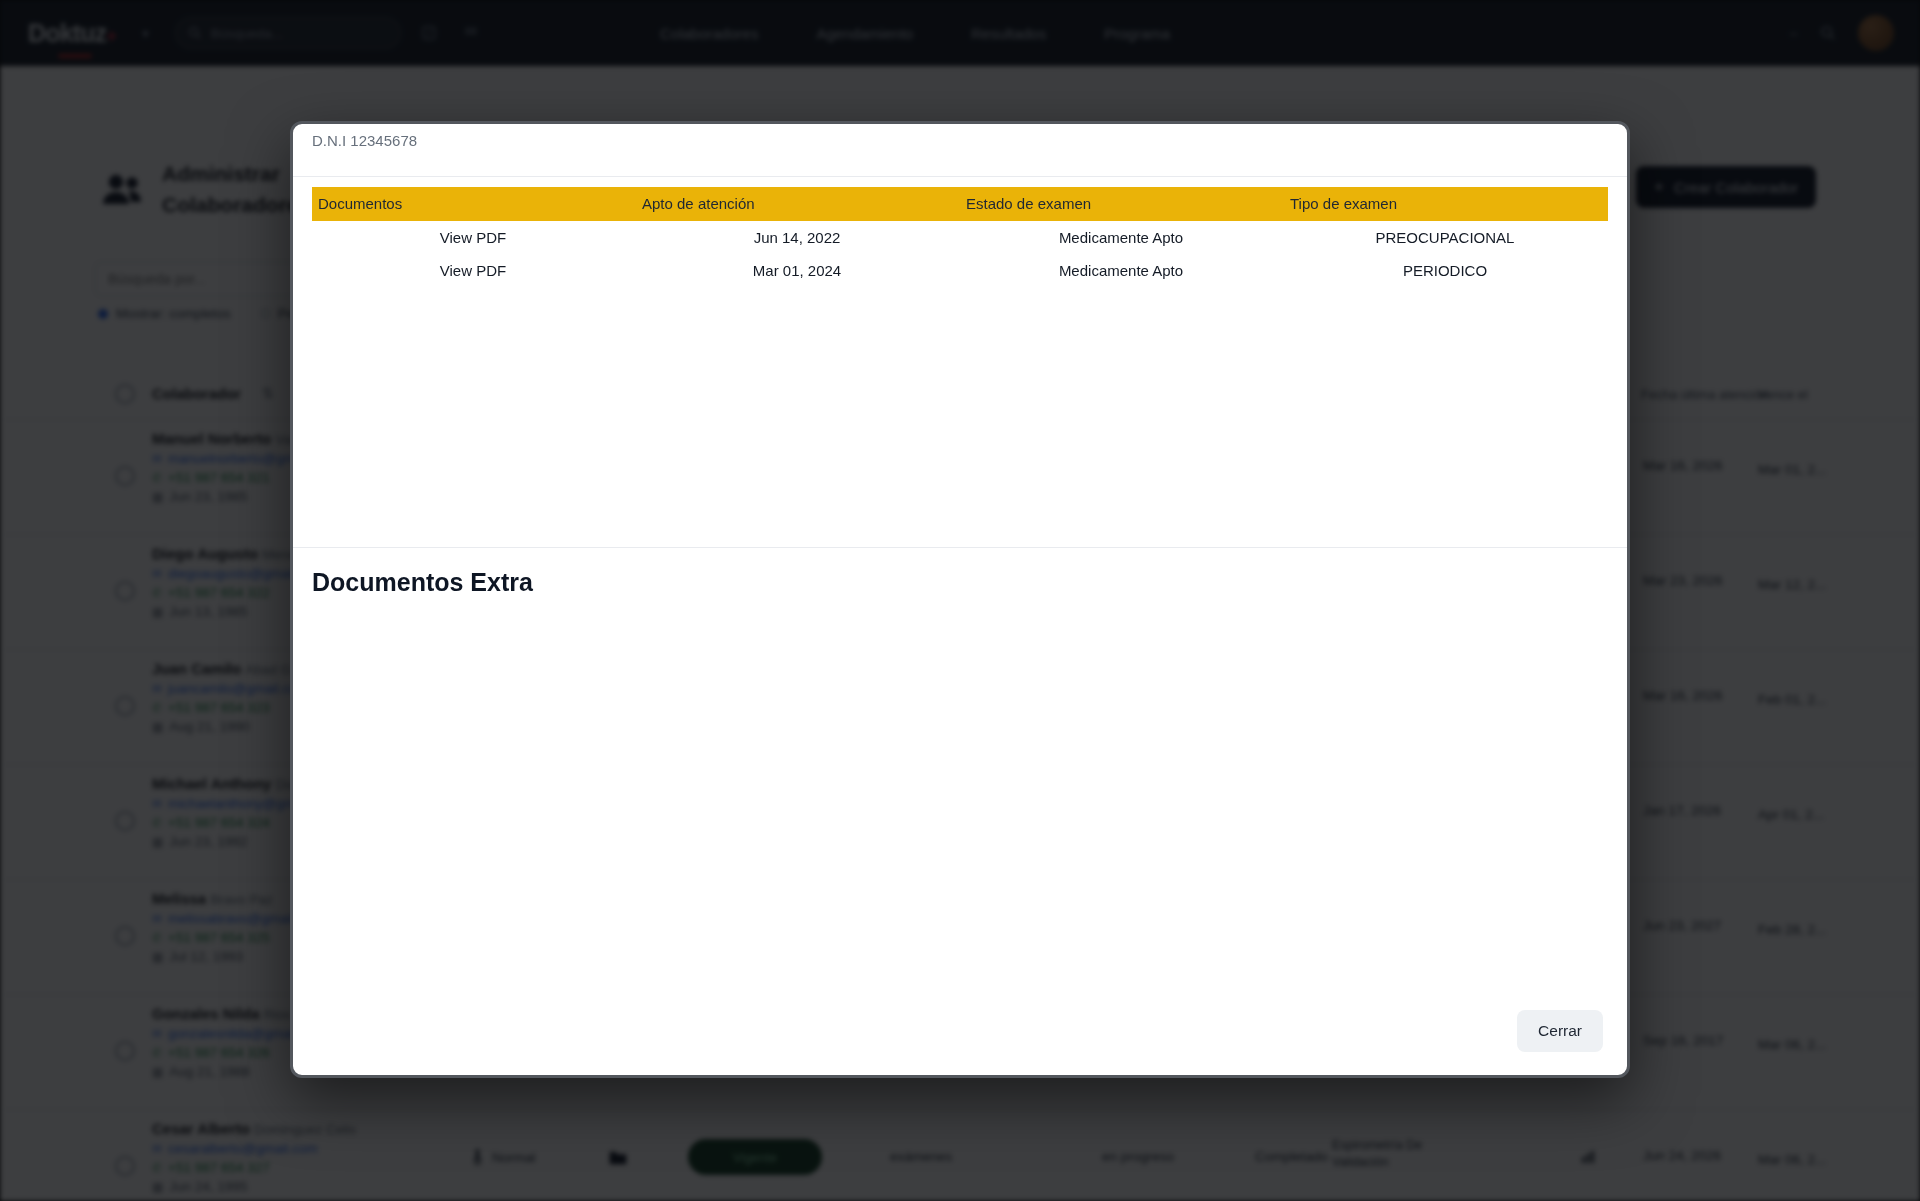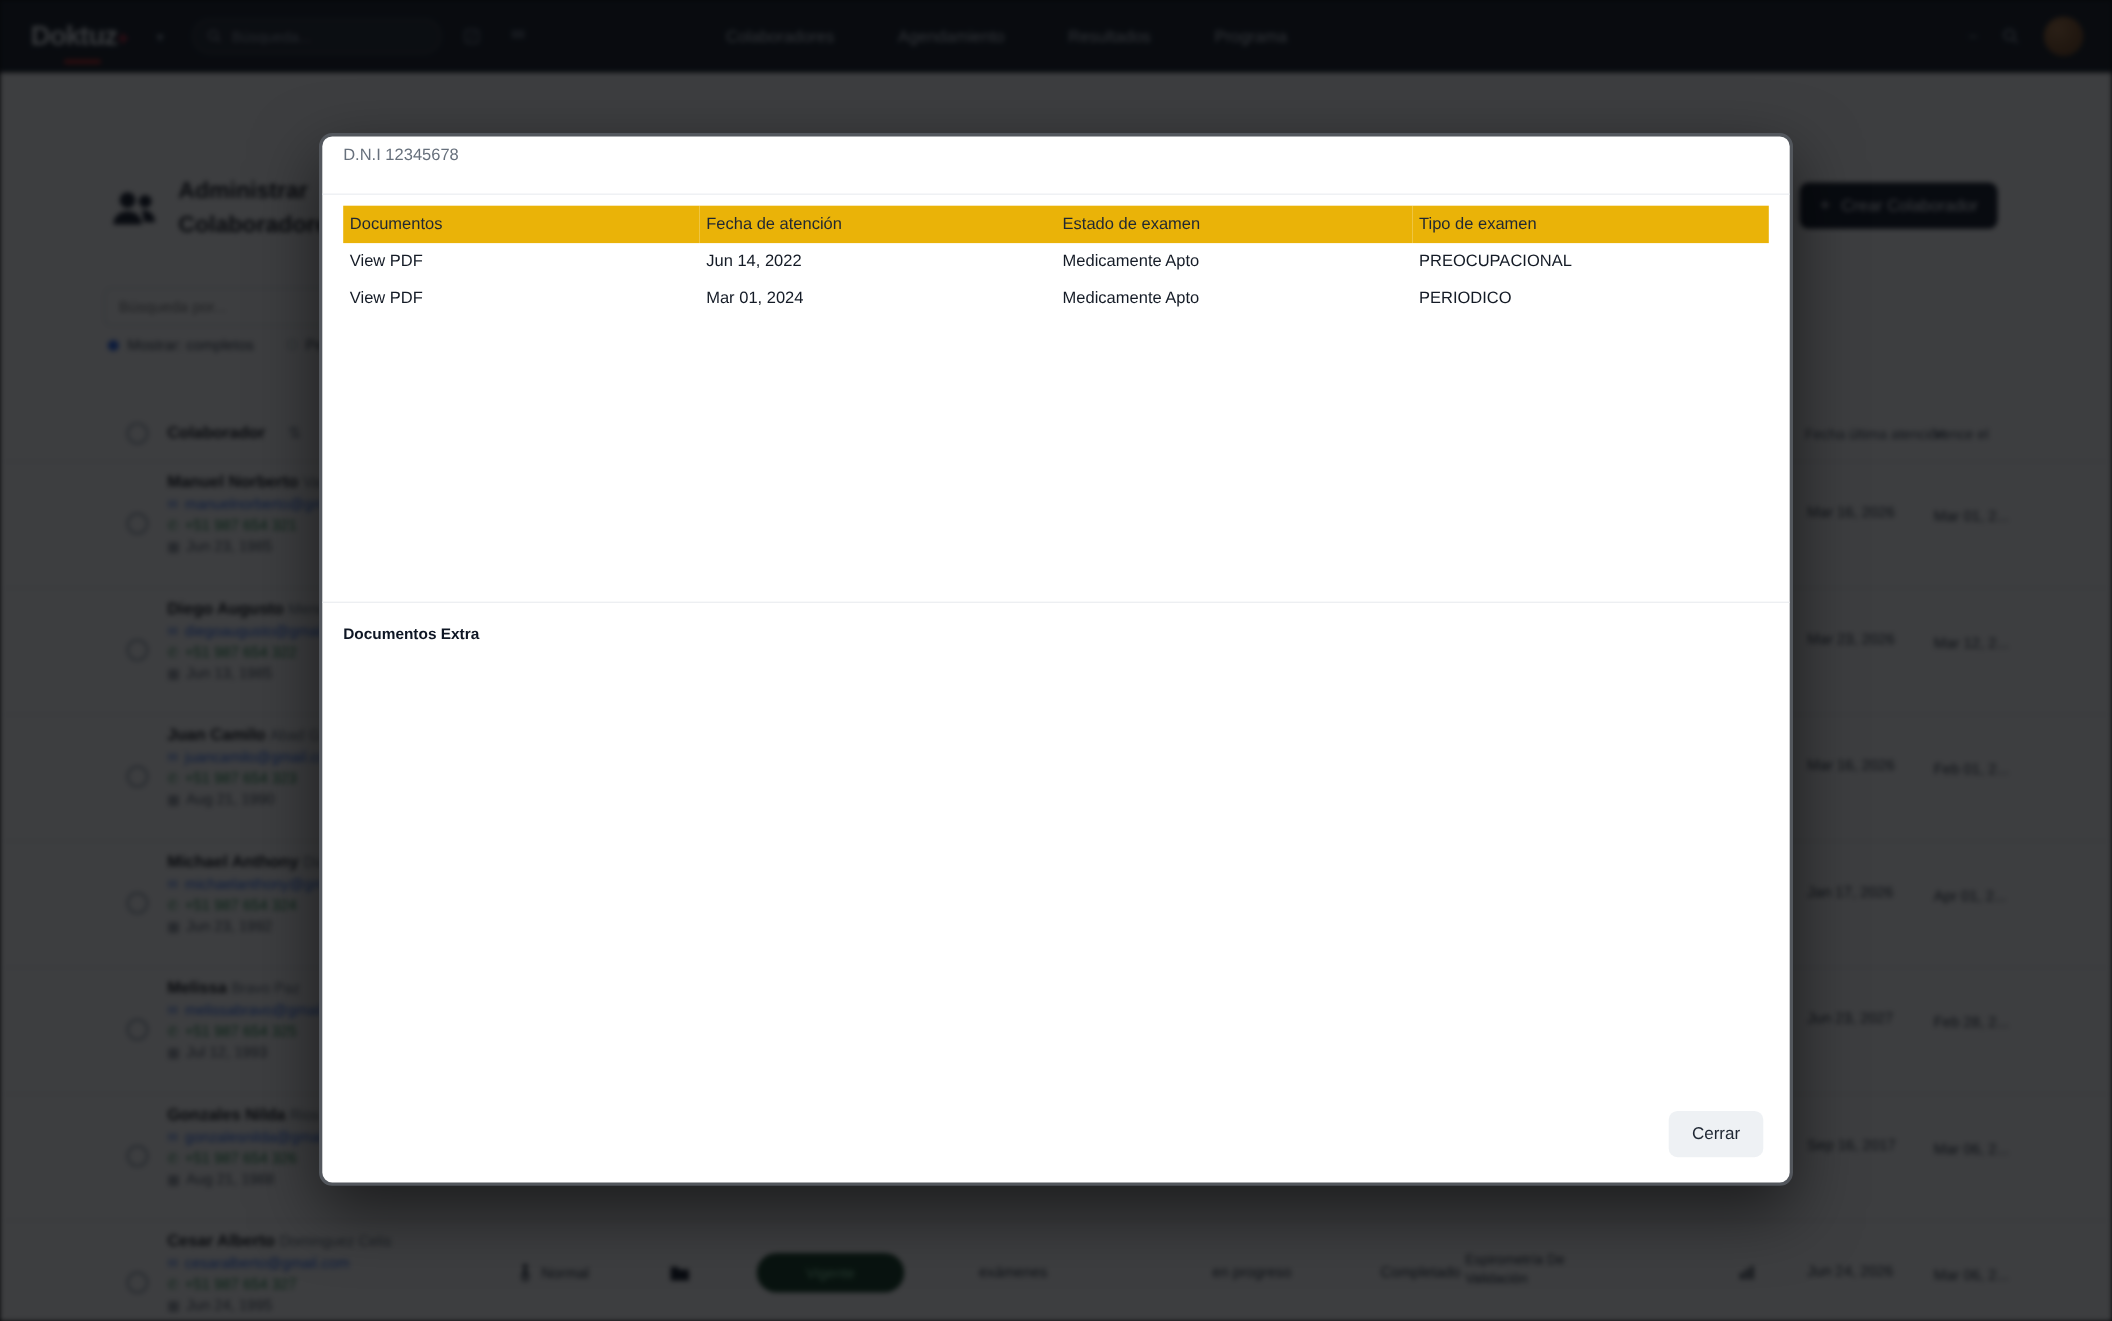--- a/index.html
+++ b/index.html
@@ -96,25 +96,25 @@
   }
   .modal-title { margin:21px 19px 0; font-size:20.5px; font-weight:bold; letter-spacing:-0.2px; color:#0e1624; }
   .modal-sub { margin:8px 19px 0; font-size:15px; color:#67707c; }
   .modal-divider { margin-top:27px; border-top:1px solid #e9ebef; height:0; }
   .modal-table-wrap { margin:10px 19px 0; min-height:360px; }
   .doc-table { width:100%; border-collapse:collapse; font-size:15px; }
   .doc-table th {
     text-align:left; font-weight:normal; background:#eab308; color:#1f2733;
     padding:8px 8px 9px 6px; font-size:15px;
   }
-  .doc-table td { padding:8px 8px 8px 6px; color:#141b26; }
+  .doc-table td { padding:8px 8px 8px 6px; color:#141b26;text-align:center; }
   .doc-table th, .doc-table td { width:25%; }
   .view-pdf { color:#141b26; cursor:pointer; }
   .extra-divider { border-top:1px solid #e9ebef; height:0; }
-  .extra-title { margin:20px 19px 0; font-size:14px; font-weight:bold; color:#0e1624; }
+  .extra-title { margin:20px 19px 0; font-size:25px; font-weight:bold; color:#0e1624; }
   .modal-footer { position:absolute; right:24px; bottom:23px;margin-left:31px; }
   .close-btn {
     background:#eef1f4; border:none; border-radius:8px; padding:12px 21px;
     font-size:15.5px; color:#1f2733; font-family:"Liberation Sans", sans-serif; cursor:pointer;
   }
 
   svg { display:block; }
 </style>
 </head>
 <body>
@@ -388,21 +388,21 @@
 
 <div class="modal">
   <div class="modal-sub">D.N.I 12345678</div>
   <div class="modal-divider"></div>
 
   <div class="modal-table-wrap">
     <table class="doc-table">
       <thead>
         <tr>
           <th>Documentos</th>
-          <th>Fecha de atención</th>
+          <th>Apto de atención</th>
           <th>Estado de examen</th>
           <th>Tipo de examen</th>
         </tr>
       </thead>
       <tbody>
 
           <tr>
             <td><span class="view-pdf">View PDF</span></td>
             <td>Jun 14, 2022</td>
             <td>Medicamente Apto</td>

